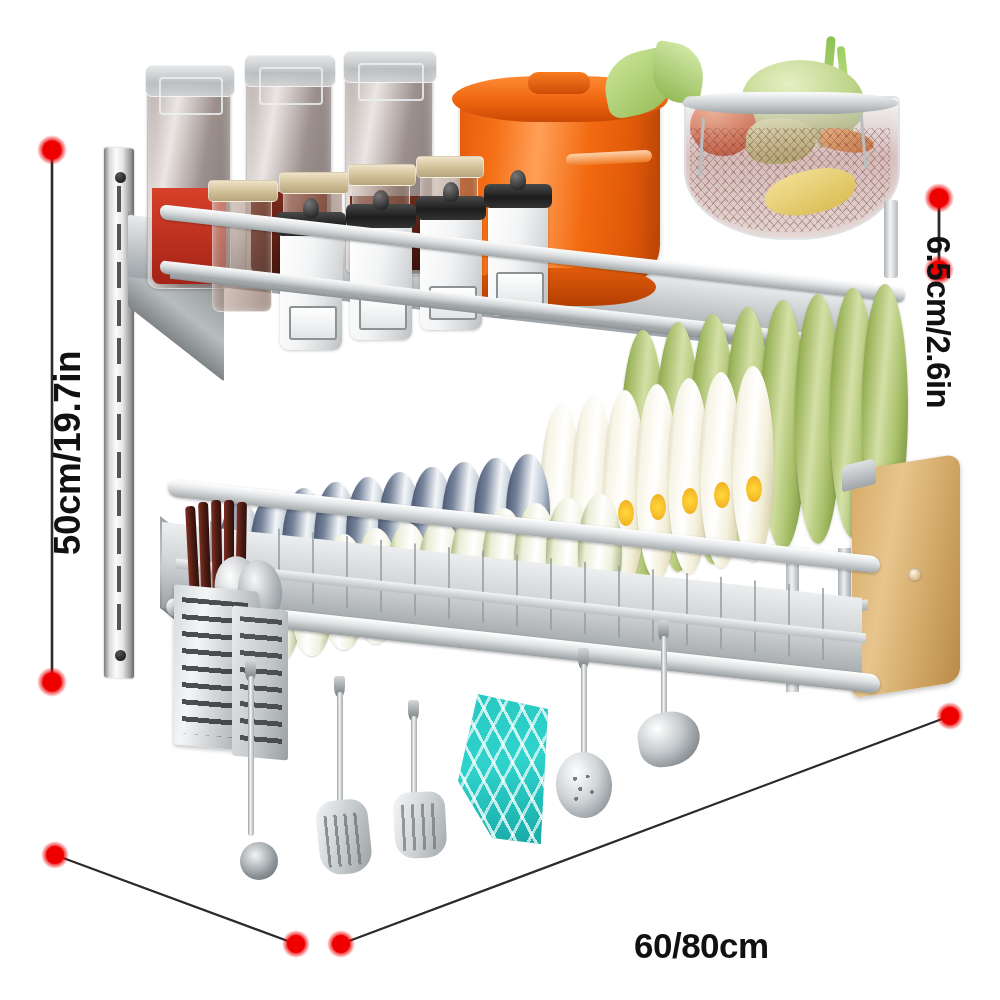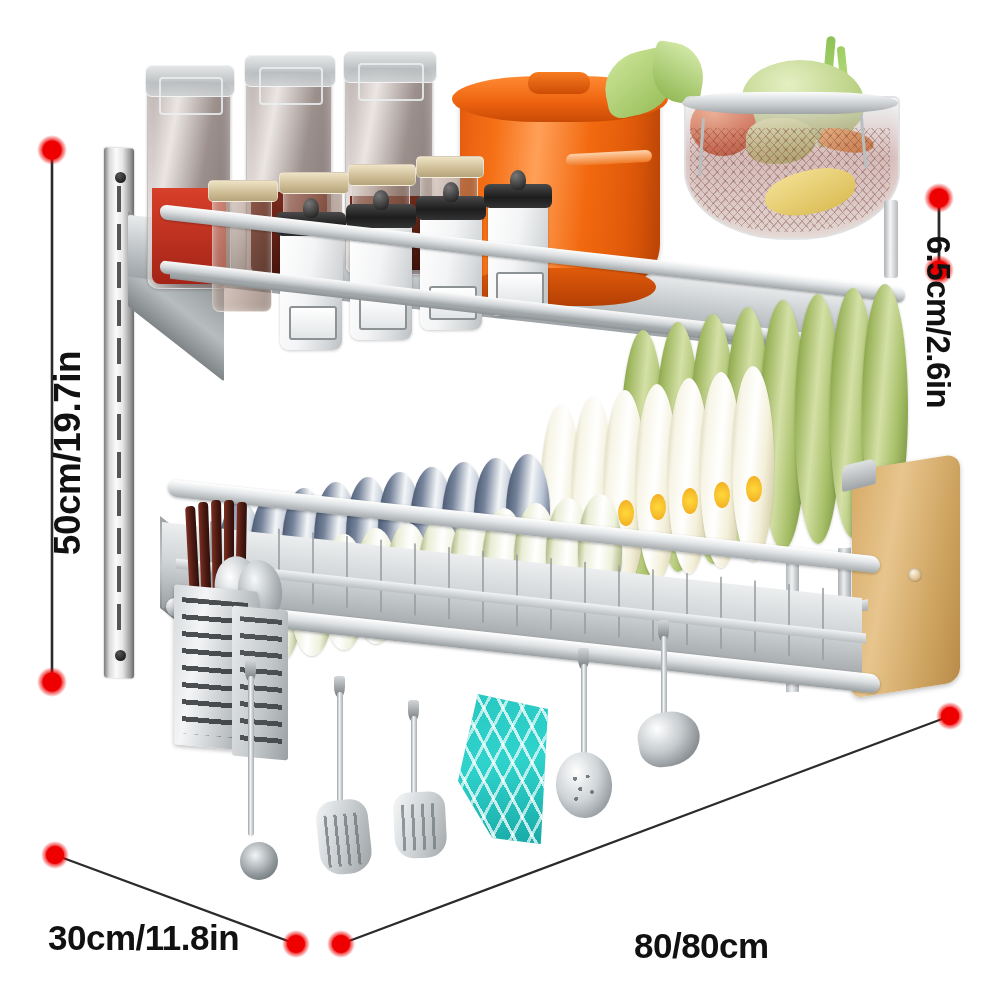--- a/index.html
+++ b/index.html
@@ -774,19 +774,18 @@
       <circle cx="950" cy="716" r="14" fill="url(#dotGlow)"></circle>
       <circle cx="950" cy="716" r="9" fill="#ee0000"></circle>
     </g>
   </svg>
 
   <div class="dim-label" id="label-height">50cm/19.7in</div>
 
   <div class="dim-label" id="label-depth-top">6.5cm/2.6in</div>
 
   <div class="dim-label" id="label-width">
-    <div>80/80cm</div>
+    <div>60/80cm</div>
     
   </div>
 
-  <div class="dim-label" id="label-depth">30cm/11.8in</div>
 
 </div>
 
 </body></html>

